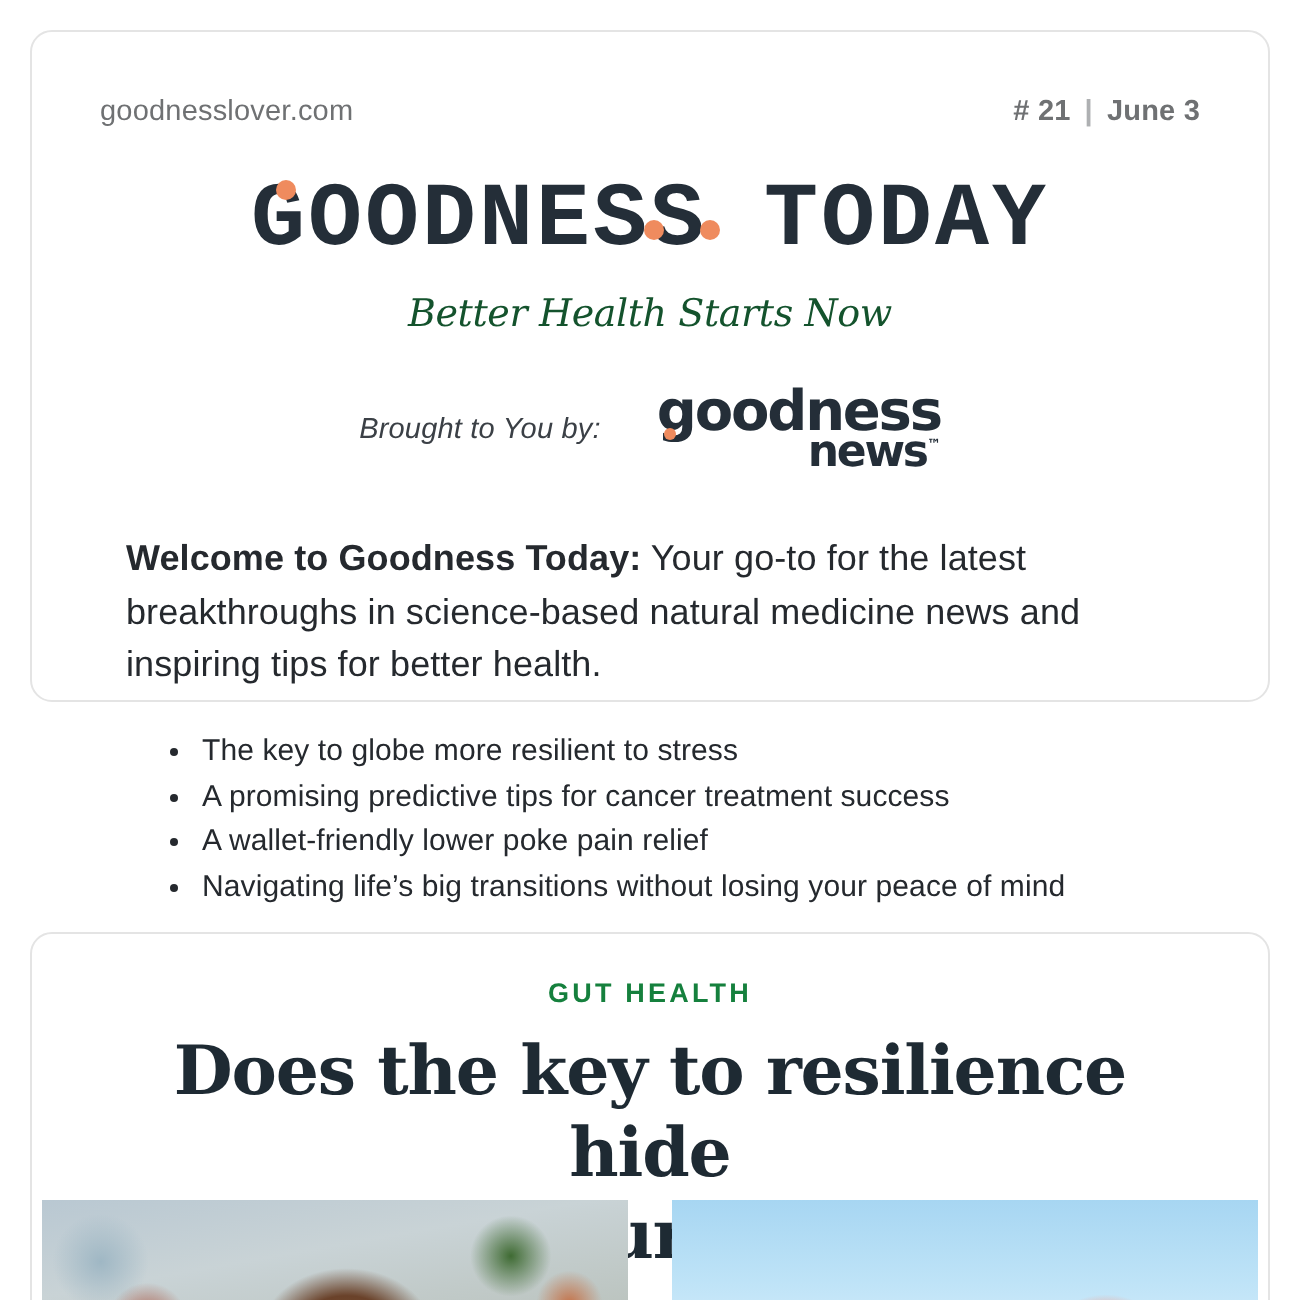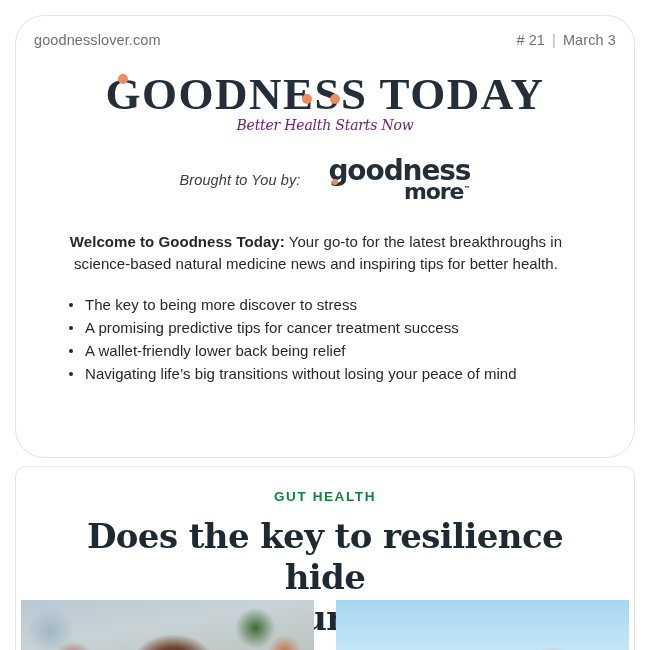--- a/index.html
+++ b/index.html
@@ -27,23 +27,22 @@
     position: absolute;
     left: 15px;
     width: 620px;
     background: #ffffff;
     border: 1px solid #e4e4e4;
     border-radius: 11px;
     box-sizing: border-box;
   }
   .card-top {
     top: 15px;
-    height: 443px;
-    padding: 0;
-    border-radius: 29px;
+    height: 336px;
+    padding: 16px;
   }
   .card-bottom {
     top: 466px;
     height: 200px;
     overflow: hidden;
   }
 
   
   .masthead {
     display: flex;
@@ -57,32 +56,33 @@
     color: #6f7173;
     letter-spacing: 0.1px;
   }
   .issue-meta {
     font-size: 14.5px;
     color: #6f7173;
     letter-spacing: 0.1px;
     display: flex;
     align-items: center;
     gap: 7px;
+    font-weight: bold;
   }
   .issue-sep { color: #aeb0b2; }
 
   
   .logo-block {
     text-align: center;
     margin-top: 24px;
   }
   .logo-title {
     position: relative;
     display: inline-block;
-    font-family: Liberation Serif, serif;
+    font-family: Liberation Mono, monospace;
     font-size: 45px;
     line-height: 1;
     font-weight: 700;
     letter-spacing: 1.5px;
     color: #242e38;
     white-space: nowrap;
   }
   .dot {
     position: absolute;
     width: 10px;
@@ -90,22 +90,23 @@
     border-radius: 50%;
     background: #ef8b5e;
   }
   .dot-g { left: 13px;  top: 2px; }
   .dot-s1 { left: 197px; top: 22px; }
   .dot-s2 { left: 225px; top: 22px; }
 
   .tagline {
     font-family: "DejaVu Serif", "Liberation Serif", serif;
     font-style: italic;
-    font-size: 14px;
-    color: #701a75;
+    font-size: 19px;
+    color: #14532d;
+    margin-top: 13px;
     letter-spacing: -0.2px;
   }
 
   
   .broughtby {
     margin-top: 26px;
     display: flex;
     align-items: center;
     justify-content: center;
     gap: 28px;
@@ -153,25 +154,24 @@
     background: #ef8b5e;
   }
 
   
   .body-copy {
     padding: 0 31px;
     margin-top: 30px;
     color: #25292e;
   }
   .para {
-    font-size: 15px;
+    font-size: 18px;
     line-height: 1.48;
     margin: 0 18px 19px 0;
     letter-spacing: 0.05px;
-    text-align: center;
   }
   .para b { font-weight: 700; }
 
   .bullets {
     margin: 0;
     padding: 0 0 0 22px;
     list-style: none;
   }
   .bullets li {
     position: relative;
@@ -255,51 +255,51 @@
 
 <div class="page">
 
   <div class="card card-top">
 
     <div class="masthead">
       <span class="site-url">goodnesslover.com</span>
       <span class="issue-meta">
         <span># 21</span>
         <span class="issue-sep">|</span>
-        <span>March 3</span>
+        <span>June 3</span>
       </span>
     </div>
 
     <div class="logo-block">
       <div class="logo-title">
         <span>GOODNESS TODAY</span>
         <span class="dot dot-g"></span>
         <span class="dot dot-s1"></span>
         <span class="dot dot-s2"></span>
       </div>
       <div class="tagline">Better Health Starts Now</div>
     </div>
 
     <div class="broughtby">
       <span class="broughtby-label">Brought to You by:</span>
       <span class="gl-logo">
         <span class="gl-dot"></span>
         <span class="gl-top">goodness</span>
-        <span class="gl-bottom"><span>more</span><span class="gl-tm">™</span></span>
+        <span class="gl-bottom"><span>news</span><span class="gl-tm">™</span></span>
       </span>
     </div>
 
     <div class="body-copy">
       <p class="para">
         <b>Welcome to Goodness Today:</b><span> Your go-to for the latest breakthroughs in science-based natural medicine news and inspiring tips for better health.</span>
       </p>
       <ul class="bullets">
-        <li>The key to being more discover to stress</li>
+        <li>The key to globe more resilient to stress</li>
         <li>A promising predictive tips for cancer treatment success</li>
-        <li>A wallet-friendly lower back being relief</li>
+        <li>A wallet-friendly lower poke pain relief</li>
         <li>Navigating life’s big transitions without losing your peace of mind</li>
       </ul>
     </div>
 
   </div>
 
   <div class="card card-bottom">
     <div class="kicker">GUT HEALTH</div>
     <div class="headline">
       <span>Does the key to resilience hide</span><br>

